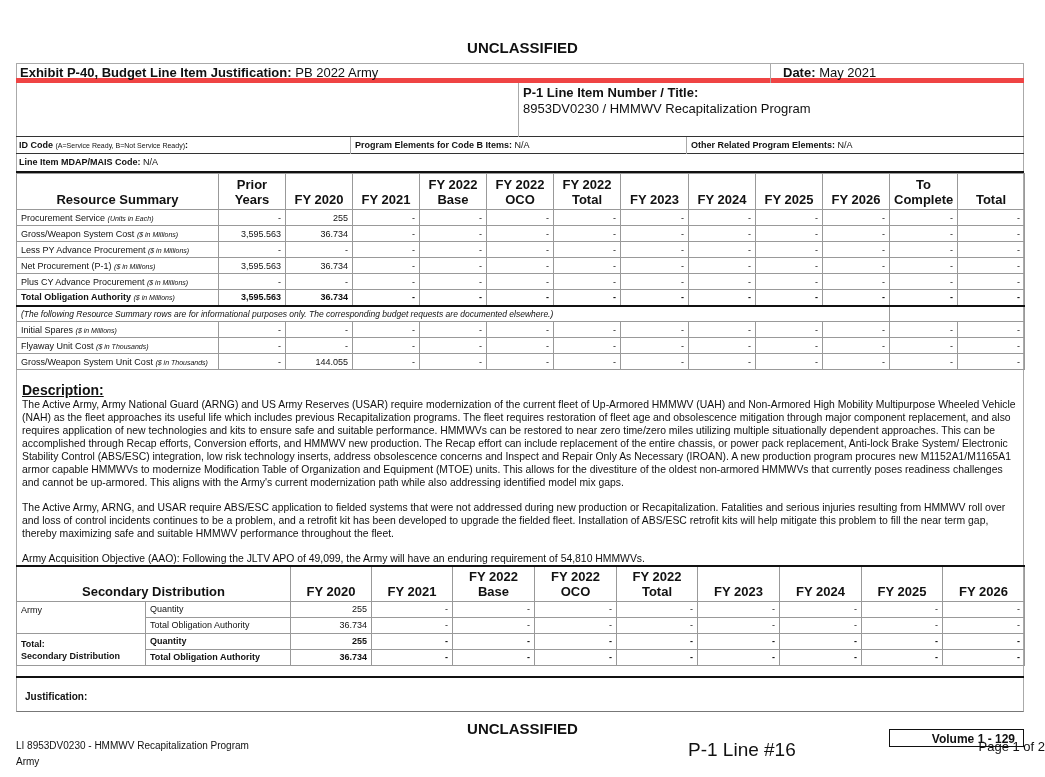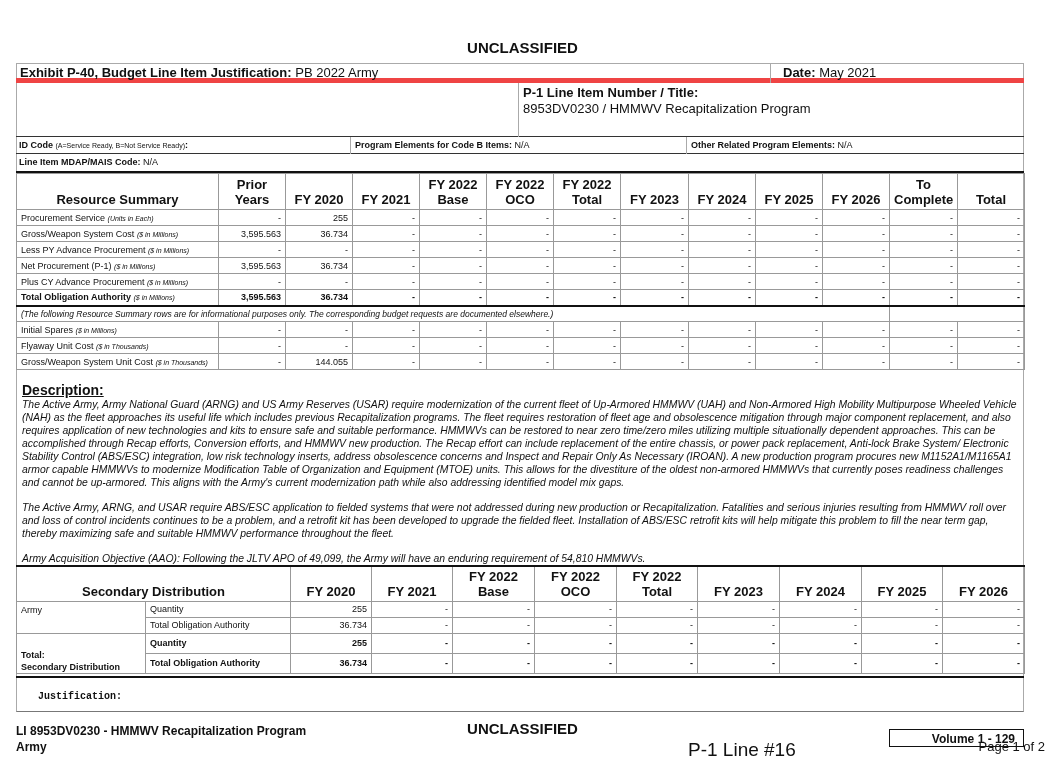--- a/index.html
+++ b/index.html
@@ -10,21 +10,21 @@
   .row { position: absolute; left: 16px; width: 1008px; font-size: 13px; }
   .b { font-weight: bold; }
   .small { font-size: 7px; font-weight: normal; }
   .tiny-i { font-size: 7px; font-style: italic; }
   table { border-collapse: collapse; position: absolute; left: 16px; width: 1008px; table-layout: fixed; }
   td, th { border: 1px solid #999; font-size: 9px; padding: 0 4px; text-align: right; height: 16px; white-space: nowrap; overflow: hidden; }
   th { font-size: 13px; font-weight: bold; text-align: center; vertical-align: bottom; line-height: 15px; padding-bottom: 2px; }
   td.lbl { text-align: left; }
   tr.bold td { font-weight: bold; }
   .thickbottom td { border-bottom: 2px solid #111; }
-  .desc p { font-size: 10.4px; line-height: 13px; margin-bottom: 12px; font-style: italic; }
+  .desc p { font-size: 10.4px; line-height: 13px; margin-bottom: 12px; }
 </style>
 </head>
 <body>
 
 <div class="abs banner" style="top:39px;">UNCLASSIFIED</div>
 
 <div class="abs frame" style="top:63px;height:649px;border-top:1px solid #aaa;border-bottom:1px solid #777;"></div>
 
 <div class="row" style="top:63px;height:20px;border-bottom:5px solid #ef4444;">
   <div class="abs" style="left:4px;top:2px;">
@@ -301,21 +301,21 @@
         <td>-</td>
         <td>-</td>
         <td>-</td>
         <td>-</td>
         <td>-</td>
         <td>-</td>
         <td>-</td>
         <td>-</td>
       </tr>
       <tr class="bold">
-        <td rowspan="2" class="lbl" style="vertical-align: top; line-height: 12px; padding-top: 15px;">
+        <td rowspan="2" class="lbl" style="vertical-align: top; line-height: 12px; padding-top: 4px;">
           <div>Total:</div>
           <div>Secondary Distribution</div>
         </td>
         <td class="lbl">Quantity</td>
         <td>255</td>
         <td>-</td>
         <td>-</td>
         <td>-</td>
         <td>-</td>
         <td>-</td>
@@ -332,23 +332,23 @@
         <td>-</td>
         <td>-</td>
         <td>-</td>
         <td>-</td>
         <td>-</td>
       </tr>
     </tbody>
 </table>
 
 <div class="abs" style="left:16px;top:676px;width:1008px;border-top:2px solid #111;height:36px;">
-  <div class="b" style="position:absolute;left:22px;top:13px;font-size:10px;font-family:Liberation Mono, monospace;">Justification:</div>
-</div>
-
-<div class="abs" style="left:16px;top:723px;font-size:12px;line-height:16px;font-weight:bold;">
+  <div class="b" style="position:absolute;left:9px;top:13px;font-size:10px;">Justification:</div>
+</div>
+
+<div class="abs" style="left:16px;top:738px;font-size:10px;line-height:16px;">
   <div>LI 8953DV0230 - HMMWV Recapitalization Program</div>
   <div>Army</div>
 </div>
 <div class="abs banner" style="top:720px;">UNCLASSIFIED</div>
 <div class="abs" style="left:0;width:1045px;text-align:right;top:739px;font-size:13px;">Page 1 of 2</div>
 <div class="abs" style="left:688px;top:739px;font-size:19px;">P-1 Line #16</div>
 <div class="abs" style="left:889px;top:729px;width:135px;height:18px;border:1.5px solid #111;text-align:right;padding:2px 8px;font-size:12px;font-weight:bold;">Volume 1 - 129</div>
 
 </body></html>

